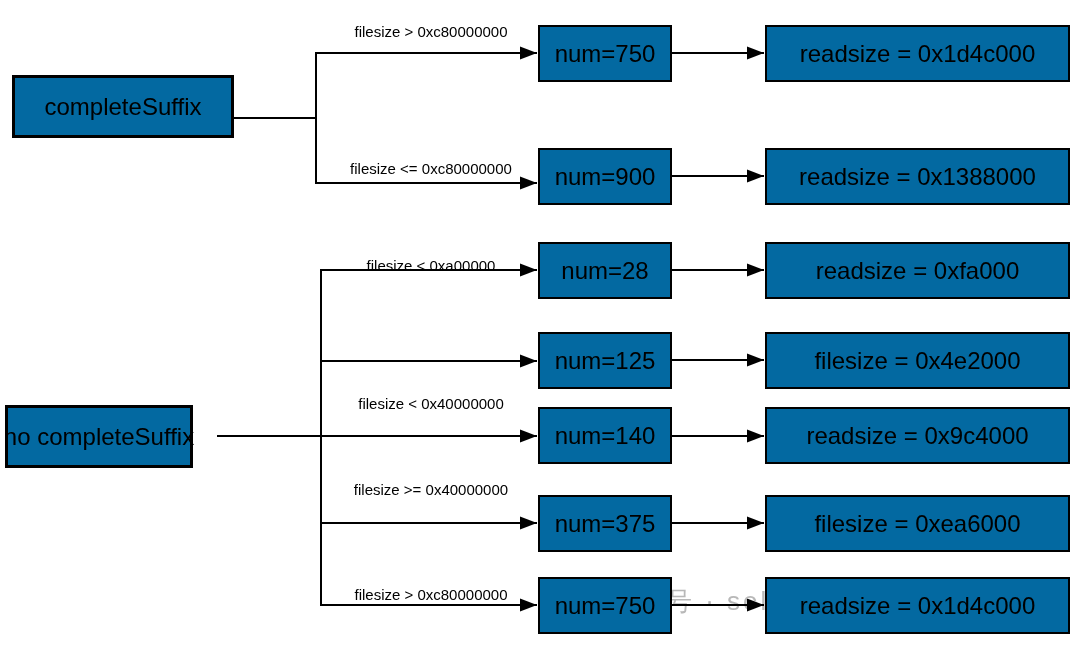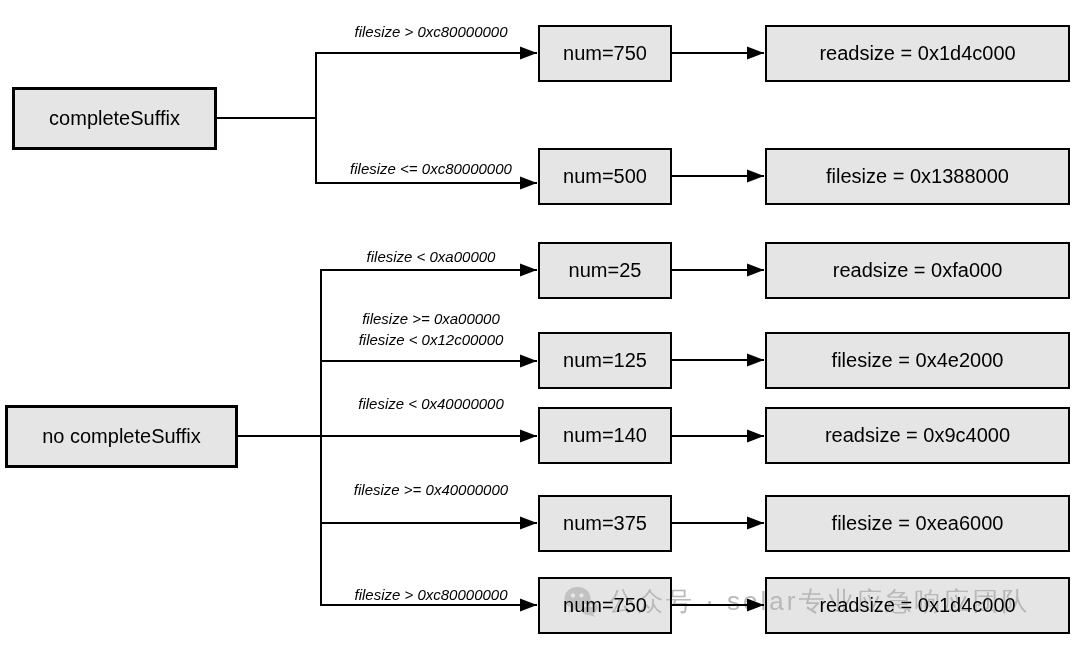--- a/index.html
+++ b/index.html
@@ -2,30 +2,30 @@
 <html><head>
 <meta charset="utf-8">
 <style>
   html,body{margin:0;padding:0;background:#ffffff;}
   .canvas{
     position:relative;width:1080px;height:649px;background:#ffffff;overflow:hidden;
     font-family:"Liberation Sans","DejaVu Sans",sans-serif;color:#000;
   }
   .edges{position:absolute;left:0;top:0;width:1080px;height:649px;}
   .node{
-    position:absolute;background:#e5e5e5;border:2px solid #000;box-sizing:border-box;
+    position:absolute;background:#0369a1;border:2px solid #000;box-sizing:border-box;
     display:flex;align-items:center;justify-content:center;
-    font-size:20px;white-space:nowrap;z-index:2;
+    font-size:24px;white-space:nowrap;z-index:2;
   }
   .root{border-width:3px;}
   .numbox{left:538px;width:134px;height:57px;}
   .readbox{left:765px;width:305px;height:57px;}
   .cond{
     position:absolute;left:325px;width:212px;text-align:center;
-    font-size:15px;line-height:21px;white-space:nowrap;z-index:2;font-style:italic;
+    font-size:15px;line-height:21px;white-space:nowrap;z-index:2;
   }
   .watermark{
     position:absolute;left:564px;top:584px;display:flex;align-items:center;gap:10px;
     color:#b8b8b8;font-size:26px;letter-spacing:3px;white-space:nowrap;
     mix-blend-mode:darken;z-index:5;
   }
   .wicon{flex:0 0 auto;}
 </style>
 </head>
 <body>
@@ -54,46 +54,42 @@
       <line x1="321" y1="523" x2="537" y2="523" marker-end="url(#ah)"></line>
       <line x1="321" y1="605" x2="537" y2="605" marker-end="url(#ah)"></line>
       <line x1="672" y1="270" x2="764" y2="270" marker-end="url(#ah)"></line>
       <line x1="672" y1="360" x2="764" y2="360" marker-end="url(#ah)"></line>
       <line x1="672" y1="436" x2="764" y2="436" marker-end="url(#ah)"></line>
       <line x1="672" y1="523" x2="764" y2="523" marker-end="url(#ah)"></line>
       <line x1="672" y1="605" x2="764" y2="605" marker-end="url(#ah)"></line>
     </g>
   </svg>
 
-  <div class="node root" style="left:12px;top:87px;width:205px;height:63px">completeSuffix</div>
+  <div class="node root" style="left:12px;top:75px;width:222px;height:63px">completeSuffix</div>
 
   <div class="cond" style="top:21px">
     <div>filesize &gt; 0xc80000000</div>
   </div>
   <div class="node numbox" style="top:25px">num=750</div>
   <div class="node readbox" style="top:25px">readsize = 0x1d4c000</div>
 
   <div class="cond" style="top:158px">
     <div>filesize &lt;= 0xc80000000</div>
   </div>
-  <div class="node numbox" style="top:148px">num=500</div>
-  <div class="node readbox" style="top:148px">filesize = 0x1388000</div>
+  <div class="node numbox" style="top:148px">num=900</div>
+  <div class="node readbox" style="top:148px">readsize = 0x1388000</div>
 
-  <div class="node root" style="left:5px;top:405px;width:233px;height:63px">no completeSuffix</div>
+  <div class="node root" style="left:5px;top:405px;width:188px;height:63px">no completeSuffix</div>
 
-  <div class="cond" style="top:246px">
+  <div class="cond" style="top:255px">
     <div>filesize &lt; 0xa00000</div>
   </div>
-  <div class="node numbox" style="top:242px">num=25</div>
+  <div class="node numbox" style="top:242px">num=28</div>
   <div class="node readbox" style="top:242px">readsize = 0xfa000</div>
 
-  <div class="cond" style="top:308px">
-    <div>filesize &gt;= 0xa00000</div>
-    <div>filesize &lt; 0x12c00000</div>
-  </div>
   <div class="node numbox" style="top:332px">num=125</div>
   <div class="node readbox" style="top:332px">filesize = 0x4e2000</div>
 
   <div class="cond" style="top:393px">
     <div>filesize &lt; 0x40000000</div>
   </div>
   <div class="node numbox" style="top:407px">num=140</div>
   <div class="node readbox" style="top:407px">readsize = 0x9c4000</div>
 
   <div class="cond" style="top:479px">

